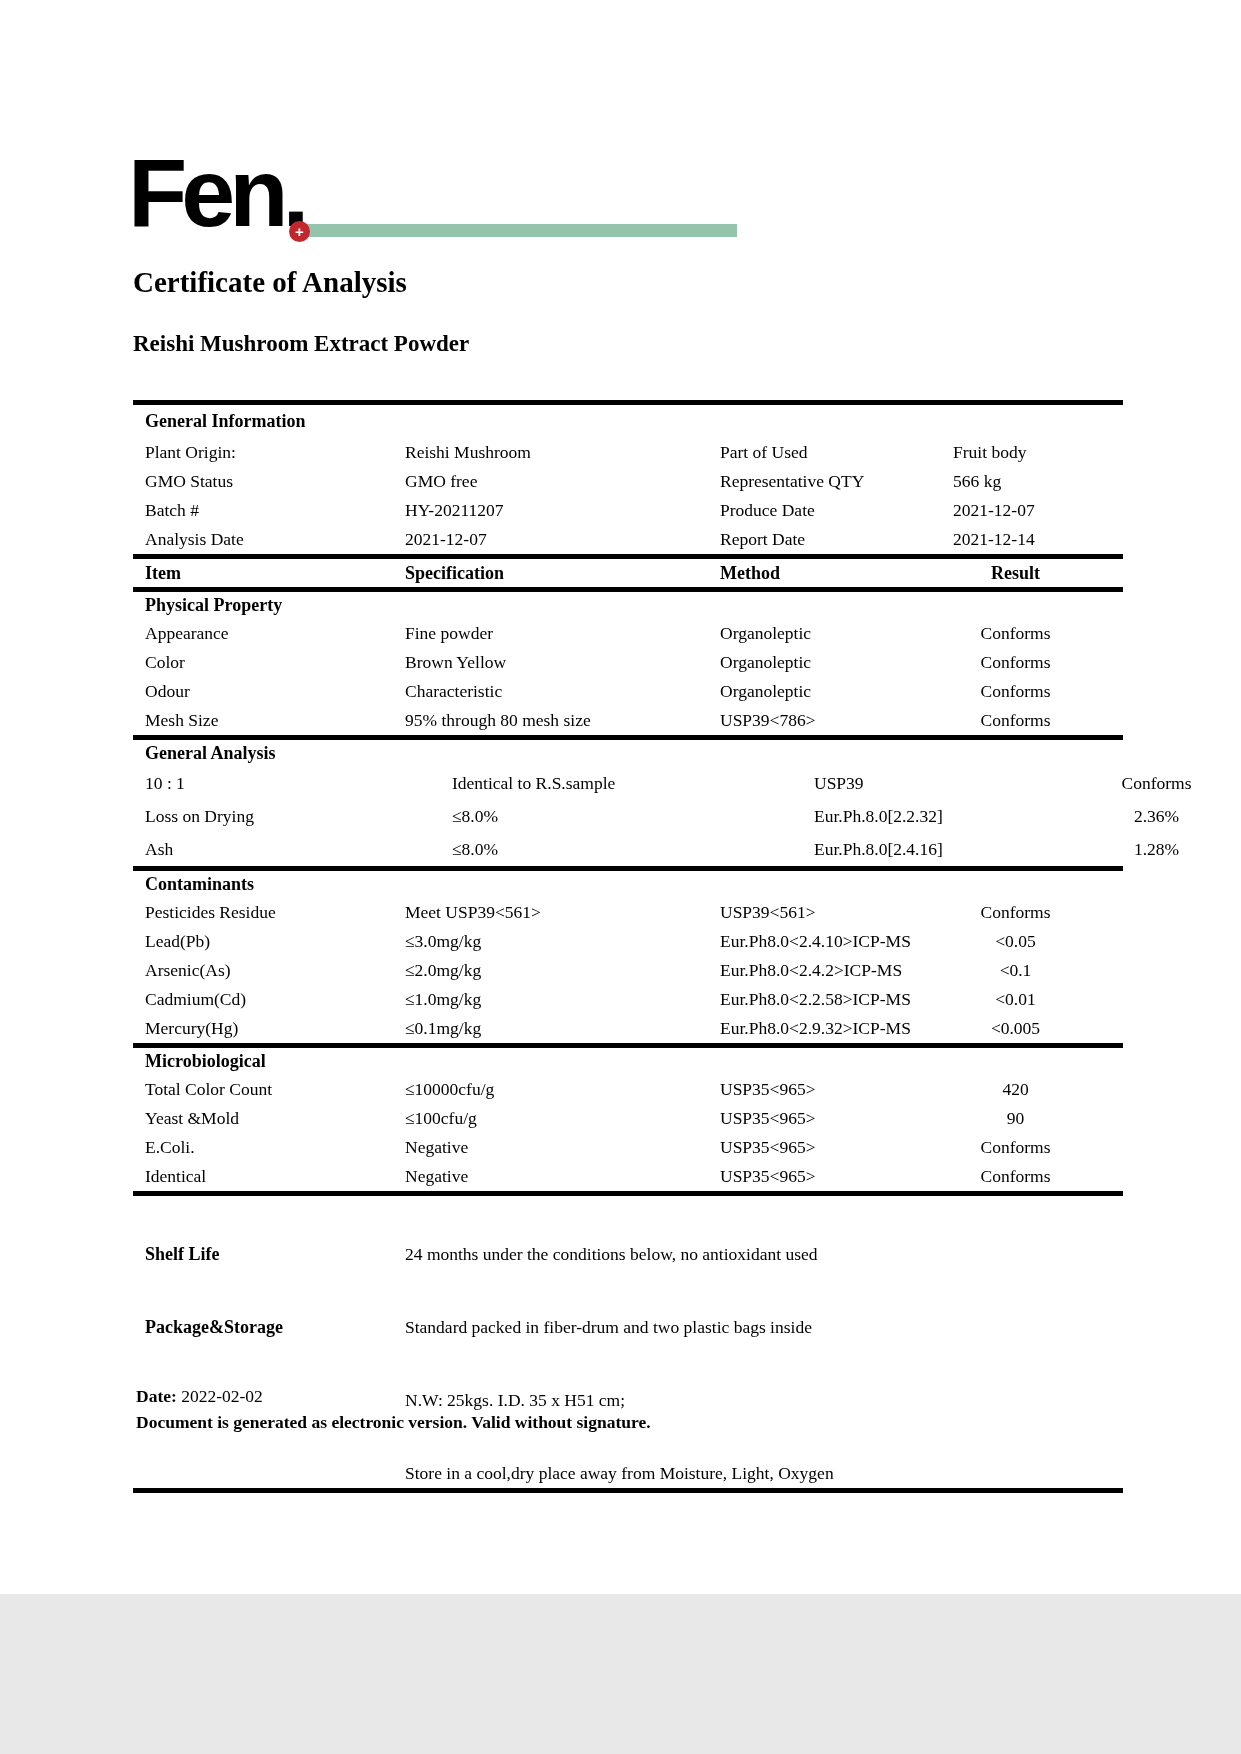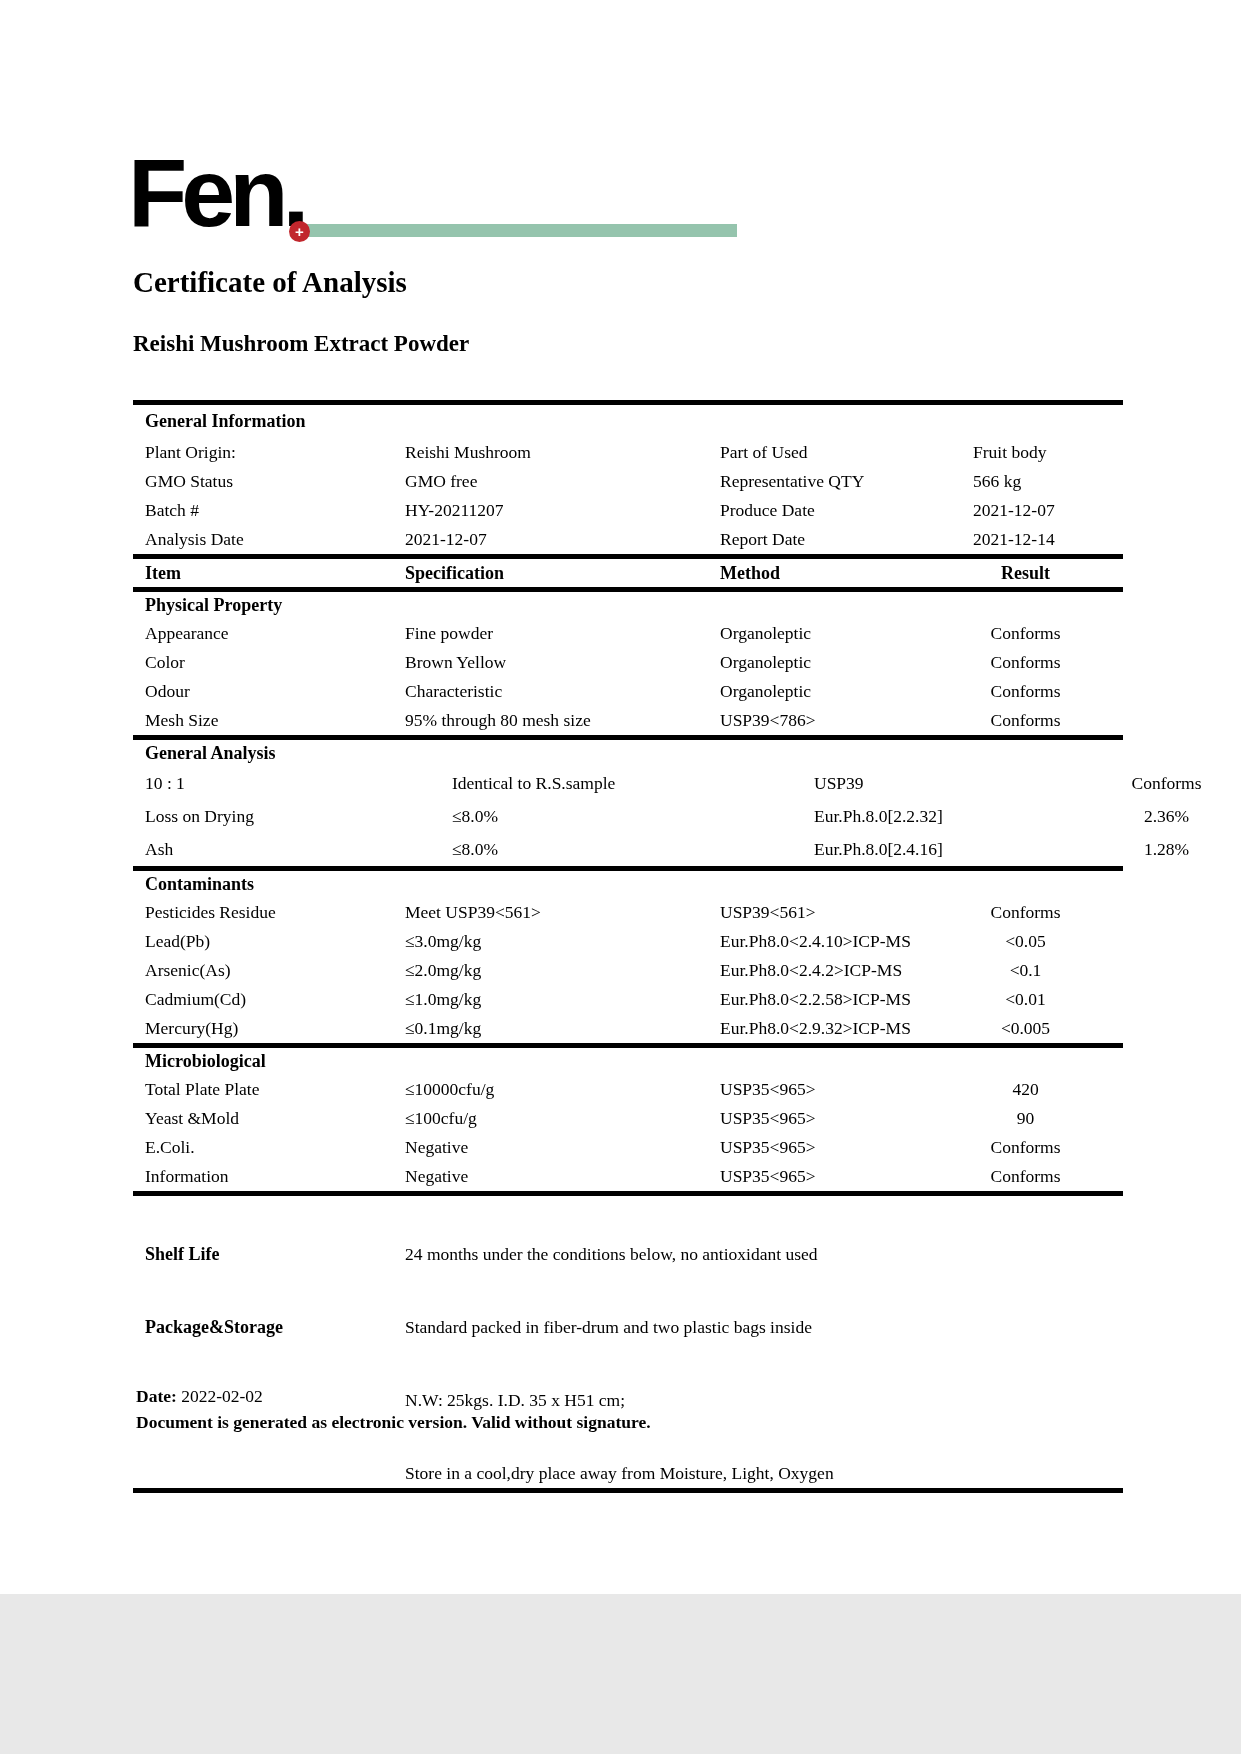--- a/index.html
+++ b/index.html
@@ -37,21 +37,21 @@
   }
   
   .doc{
     position:absolute;left:133px;top:400px;width:990px;font-size:17.5px;
   }
   .hr{height:5px;background:#000;}
   .row{
     display:grid;grid-template-columns:260px 315px 233px 170px;
     align-items:center;padding-left:12px;height:29px;
   }
-  .row .c4{text-align:center;padding-right:45px;margin-left:20px;}
+  .row .c4{text-align:center;padding-right:45px;}
   .row.gi .c4{text-align:left;padding-right:0;}
   .row.hdr{height:28px;}
   .row.hdr .cell{font-weight:bold;font-size:18px;}
   .row.ga-row{height:33px;gap:47px;}
   .sec-title{
     font-weight:bold;font-size:18px;height:27px;
     display:flex;align-items:center;padding-left:12px;
   }
   .sec-title.gi-title{height:33px;}
   .st-row{
@@ -188,39 +188,39 @@
         </div>
         <div class="row">
           <span class="cell c1">Mercury(Hg)</span>
           <span class="cell c2">≤0.1mg/kg</span>
           <span class="cell c3">Eur.Ph8.0&lt;2.9.32&gt;ICP-MS</span>
           <span class="cell c4">&lt;0.005</span>
         </div>
         <div class="hr"></div>
         <div class="sec-title">Microbiological</div>
         <div class="row">
-          <span class="cell c1">Total Plate Plate</span>
+          <span class="cell c1">Total Color Count</span>
           <span class="cell c2">≤10000cfu/g</span>
           <span class="cell c3">USP35&lt;965&gt;</span>
           <span class="cell c4">420</span>
         </div>
         <div class="row">
           <span class="cell c1">Yeast &amp;Mold</span>
           <span class="cell c2">≤100cfu/g</span>
           <span class="cell c3">USP35&lt;965&gt;</span>
           <span class="cell c4">90</span>
         </div>
         <div class="row">
           <span class="cell c1">E.Coli.</span>
           <span class="cell c2">Negative</span>
           <span class="cell c3">USP35&lt;965&gt;</span>
           <span class="cell c4">Conforms</span>
         </div>
         <div class="row">
-          <span class="cell c1">Information</span>
+          <span class="cell c1">Identical</span>
           <span class="cell c2">Negative</span>
           <span class="cell c3">USP35&lt;965&gt;</span>
           <span class="cell c4">Conforms</span>
         </div>
         <div class="hr"></div>
       </div>
     <div id="storage-rows">
         <div class="st-row">
           <span class="st-label">Shelf Life</span>
           <span class="st-text">24 months under the conditions below, no antioxidant used</span>

